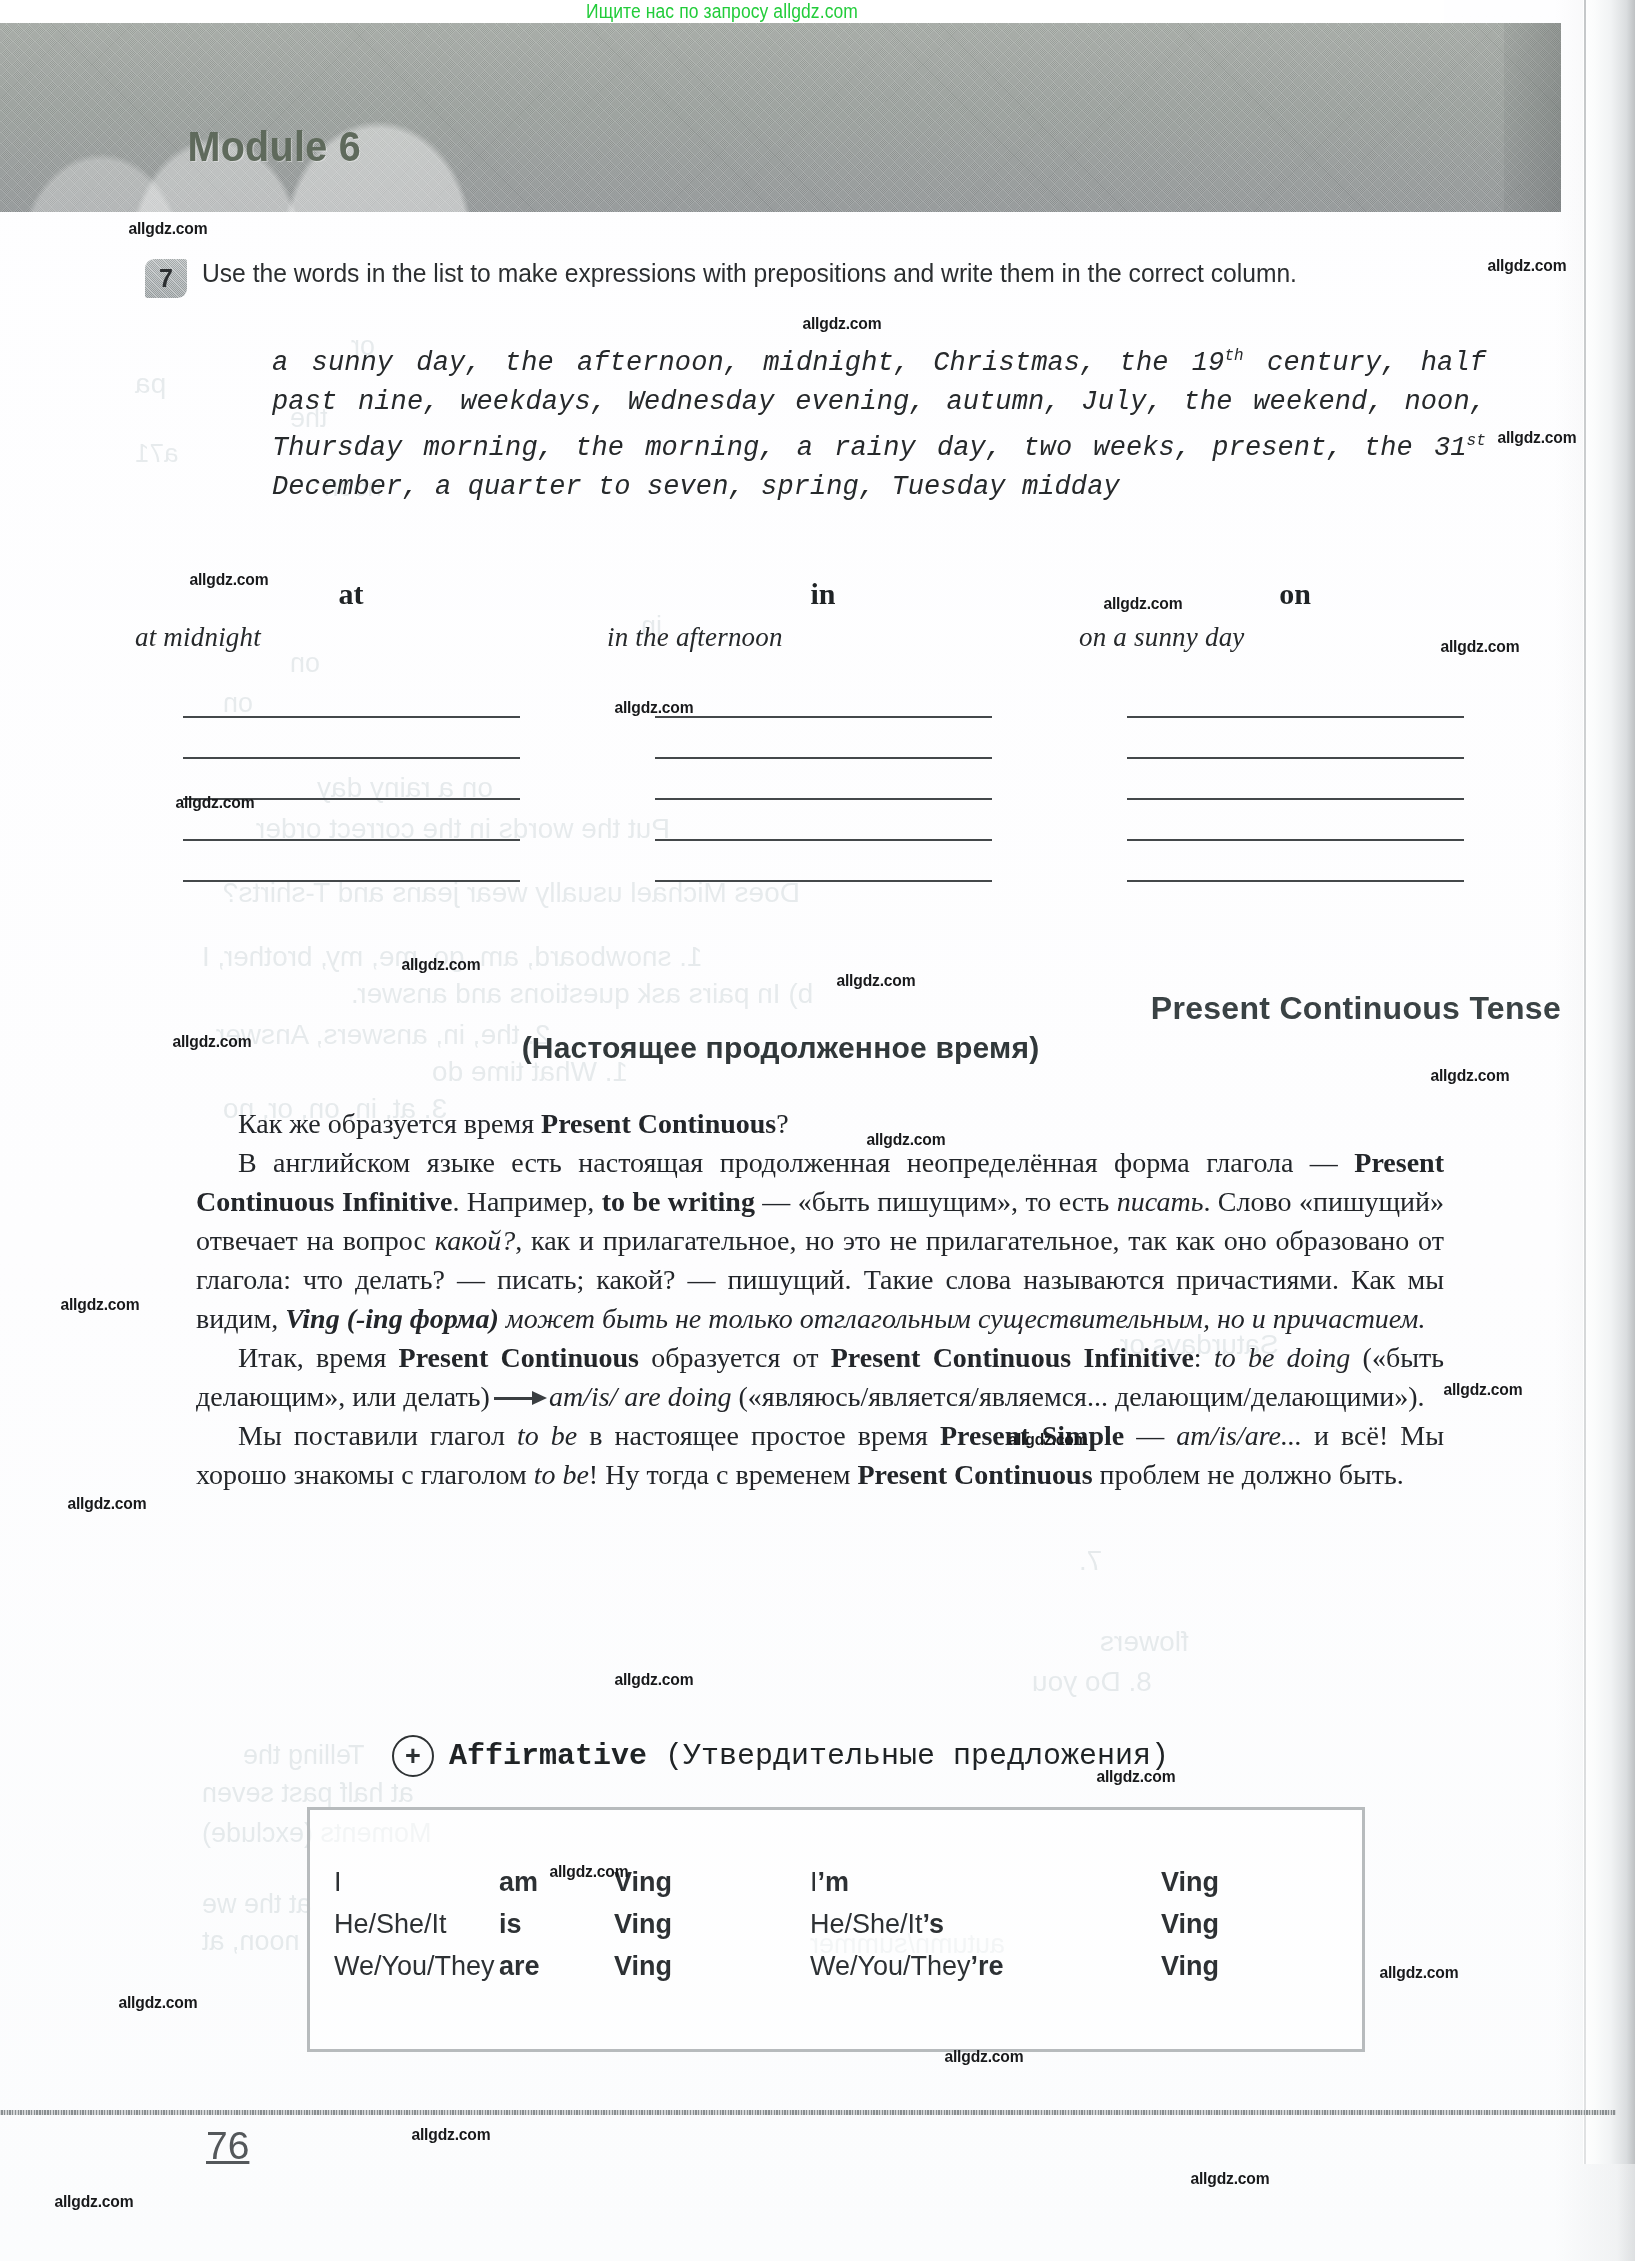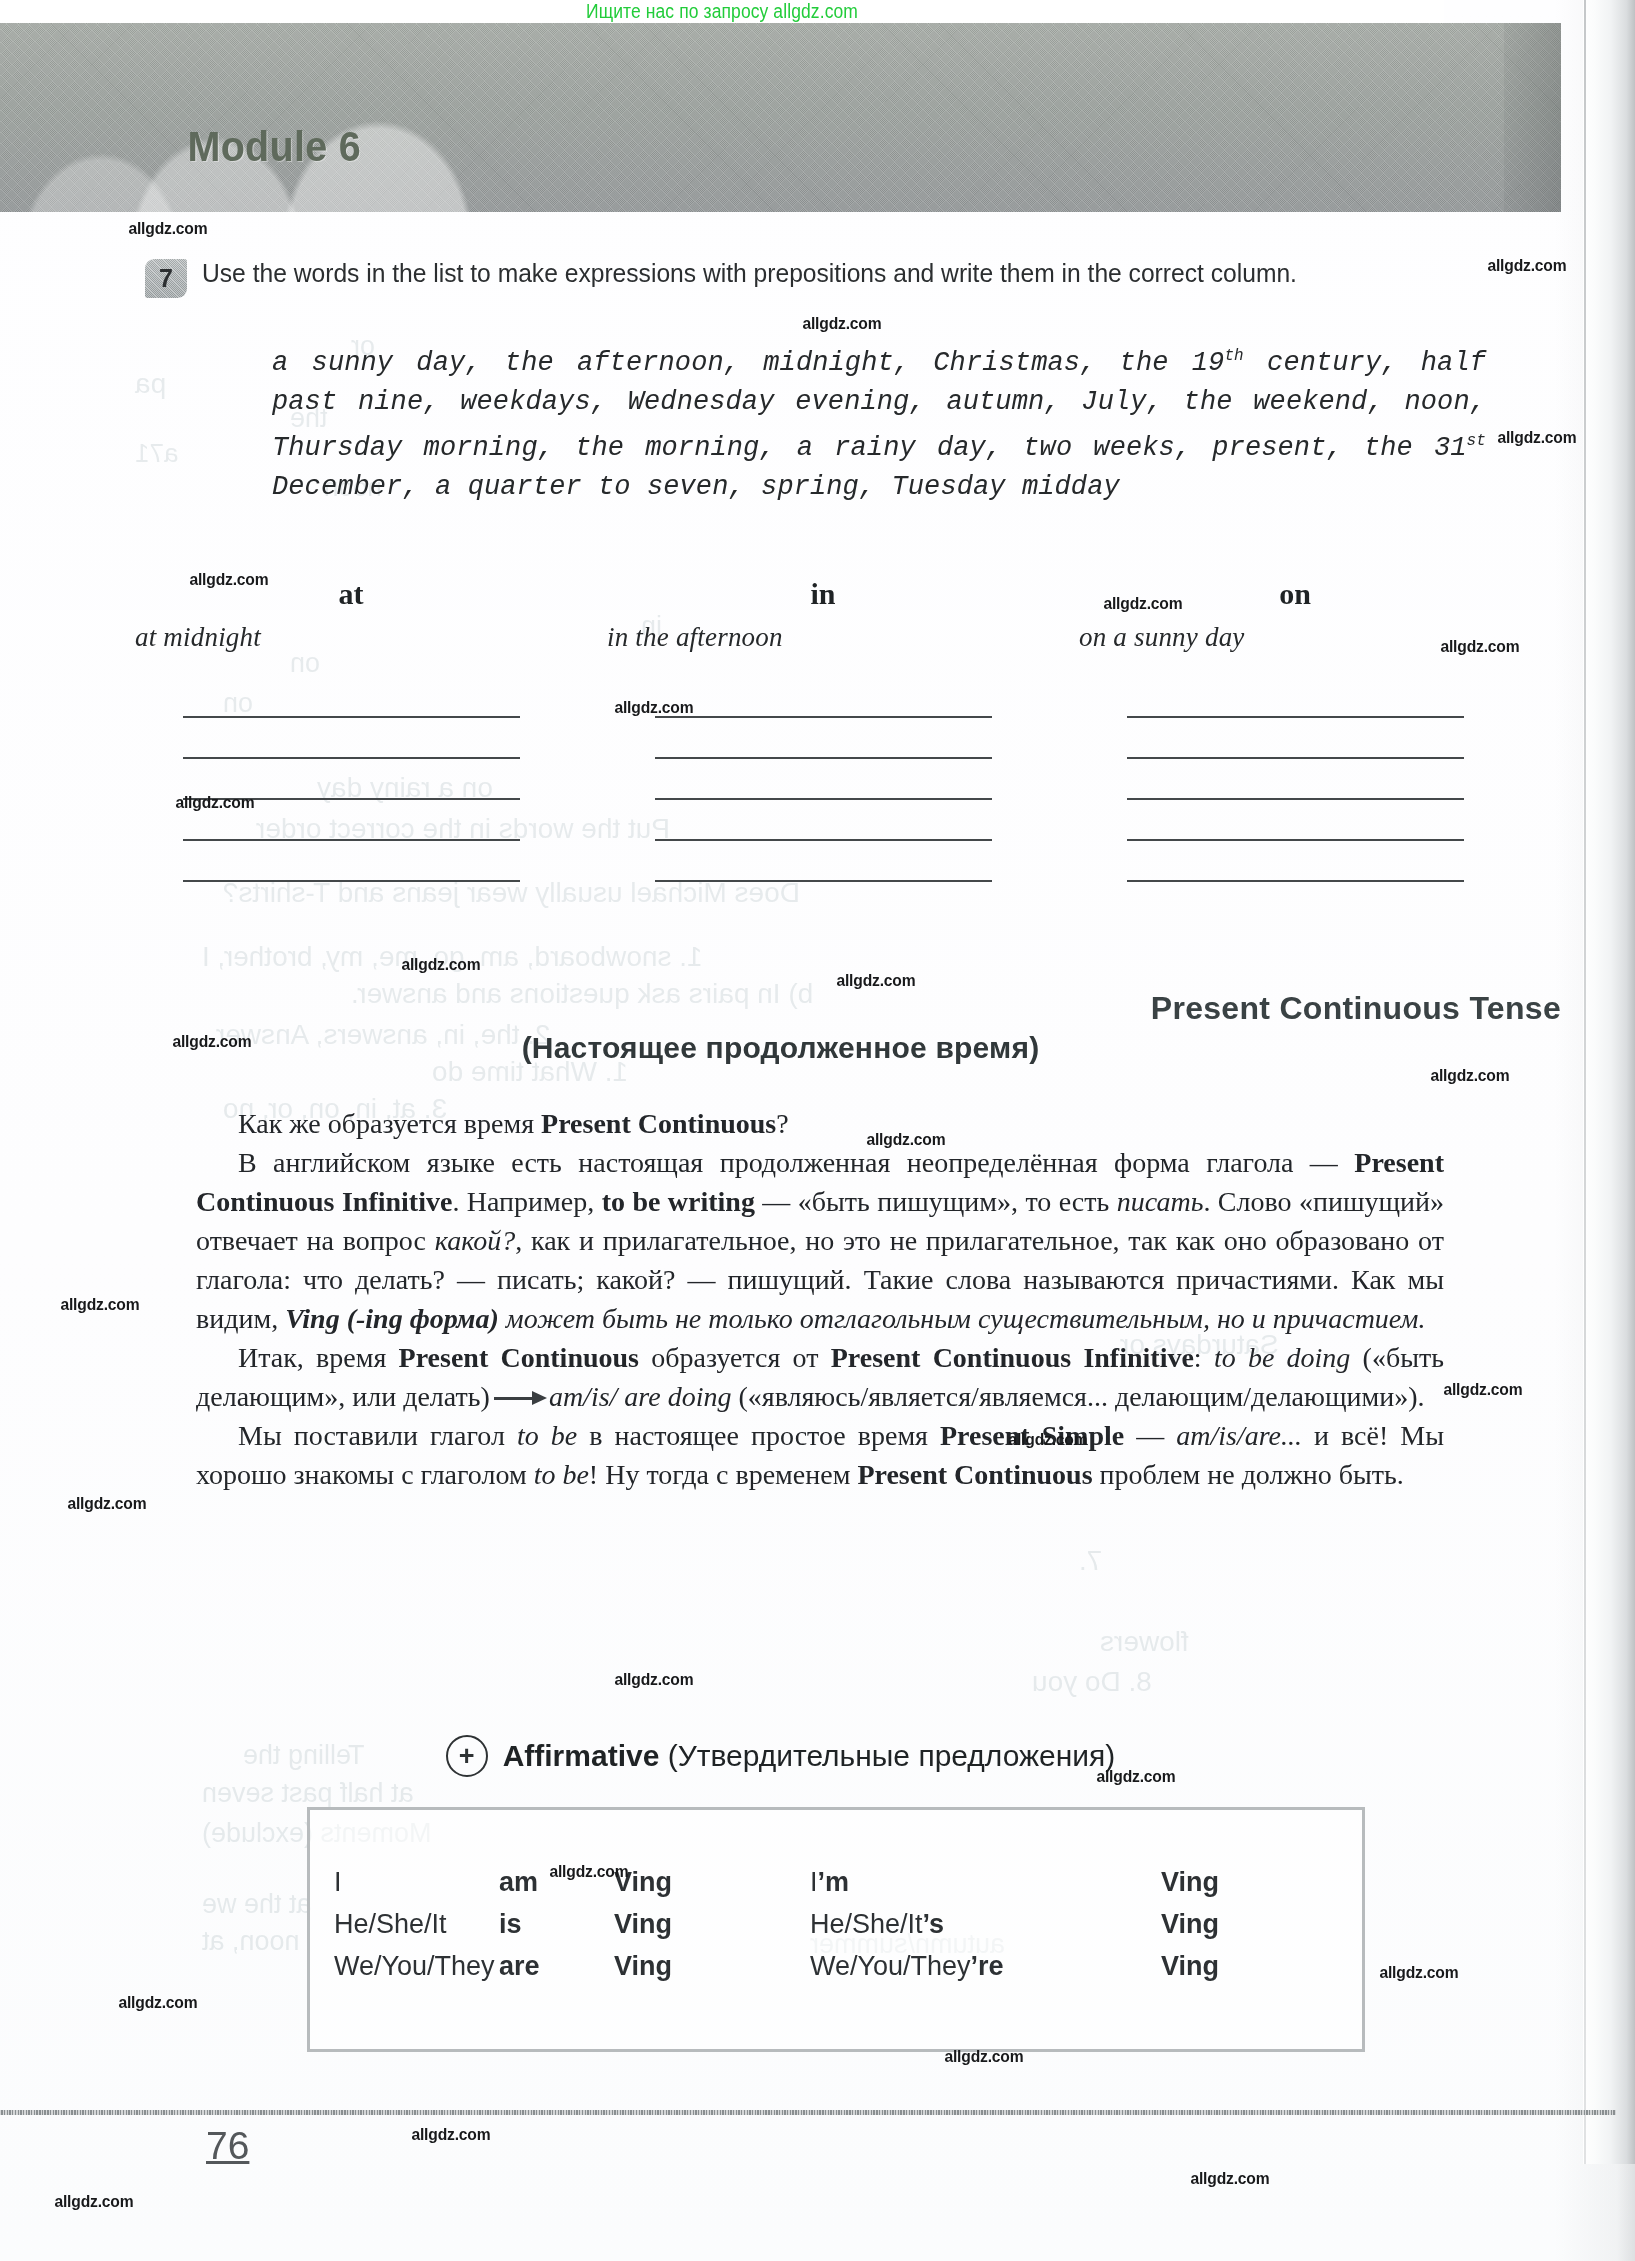--- a/index.html
+++ b/index.html
@@ -170,21 +170,21 @@
     position:absolute;left:0;top:1735px;width:1561px;
     display:flex;align-items:center;justify-content:center;gap:15px;
   }
   #affirm-plus{
     width:38px;height:38px;border:2.7px solid #2e3234;border-radius:50%;
     display:flex;align-items:center;justify-content:center;
     font-family:"Liberation Sans",sans-serif;font-size:27px;
     font-weight:bold;color:#2e3234;line-height:1;
   }
   #affirm-label{
-    font-family:Liberation Sans, sans-serif;font-size:30px;color:#1f2325;
+    font-family:Liberation Mono, monospace;font-size:30px;color:#1f2325;
   }
   #affirm-label b{font-weight:bold;}
 
   
   #tbl{
     position:absolute;left:307px;top:1807px;width:1052px;height:239px;
     border:3.4px solid #b7bbbd;background:rgba(255,255,255,.55);
   }
   #tbl-head{
     height:50px;

